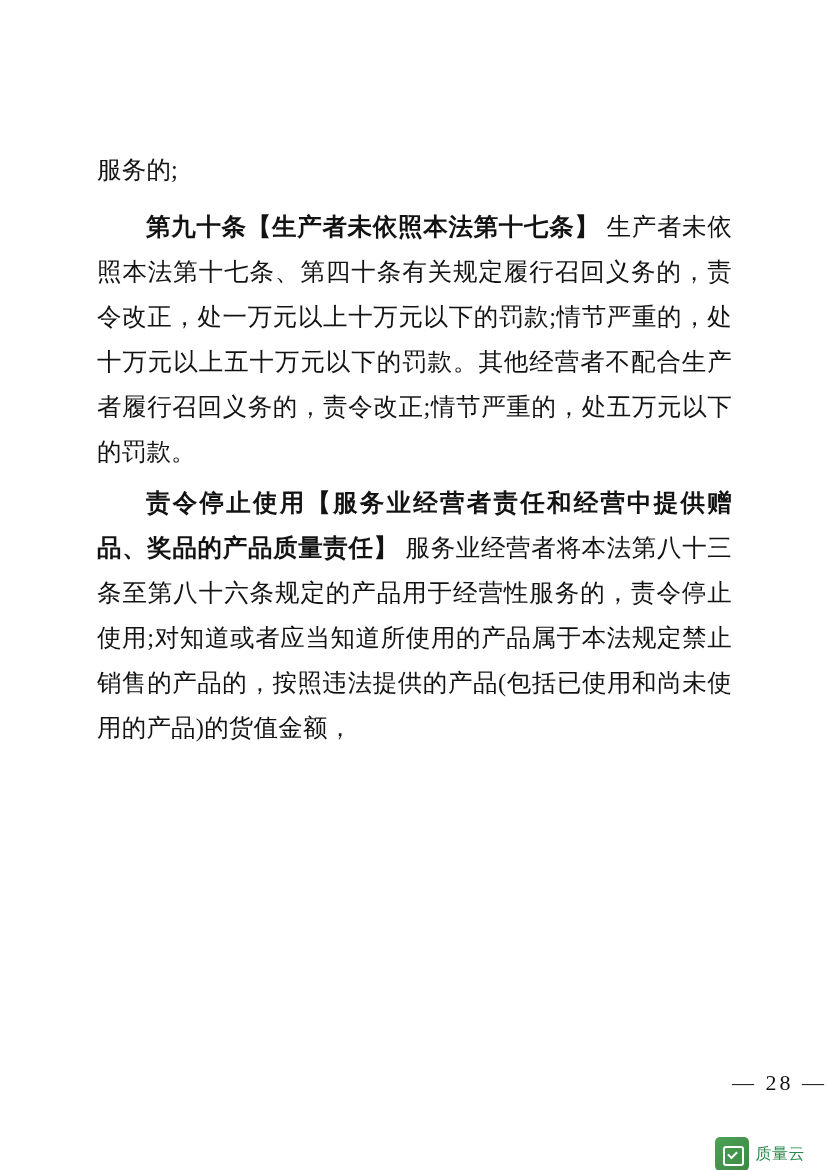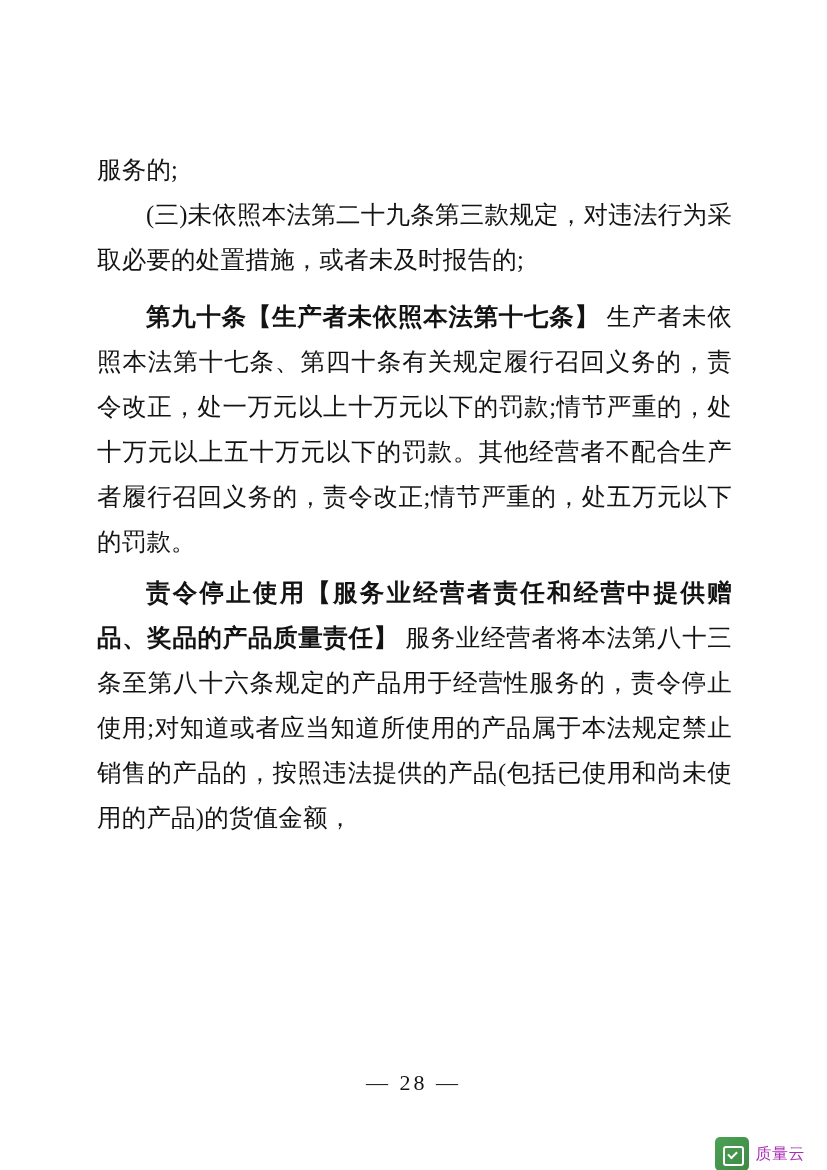--- a/index.html
+++ b/index.html
@@ -43,21 +43,21 @@
   }
   .bold-head {
     font-weight: 700;
   }
   .spacer-sm { height: 6px; }
   .page-number {
     position: absolute;
     left: 0;
     top: 1055px;
     width: 827px;
-    text-align: center;
+    text-align: right;
     font-size: 22px;
     letter-spacing: 3px;
     color: #141414;
     font-family: "Liberation Serif", "DejaVu Serif", serif;
   }
   .watermark {
     position: absolute;
     right: 22px;
     bottom: 14px;
     display: flex;
@@ -86,35 +86,34 @@
     content: "";
     position: absolute;
     left: 13px; top: 14px;
     width: 7px; height: 4px;
     border-left: 2px solid #ffffff;
     border-bottom: 2px solid #ffffff;
     transform: rotate(-45deg);
   }
   .wm-text {
     font-size: 16px;
-    color: #a21caf;
+    color: #15803d;
     font-family: Liberation Serif, serif;
     letter-spacing: 0.5px;
   }
 </style>
 </head>
 <body>
 
 <div class="page">
 
   <div class="content">
 
     <p class="para">服务的;</p>
 
-    <p class="para indent">(三)未依照本法第二十九条第三款规定，对违法行为采取必要的处置措施，或者未及时报告的;</p>
 
 
     <div class="spacer-sm"></div>
 
 
     <div class="spacer-sm"></div>
 
     <p class="para indent"><span class="bold-head">第九十条【生产者未依照本法第十七条】</span><span> 生产者未依照本法第十七条、第四十条有关规定履行召回义务的，责令改正，处一万元以上十万元以下的罚款;情节严重的，处十万元以上五十万元以下的罚款。其他经营者不配合生产者履行召回义务的，责令改正;情节严重的，处五万元以下的罚款。</span></p>
 
     <div class="spacer-sm"></div>

